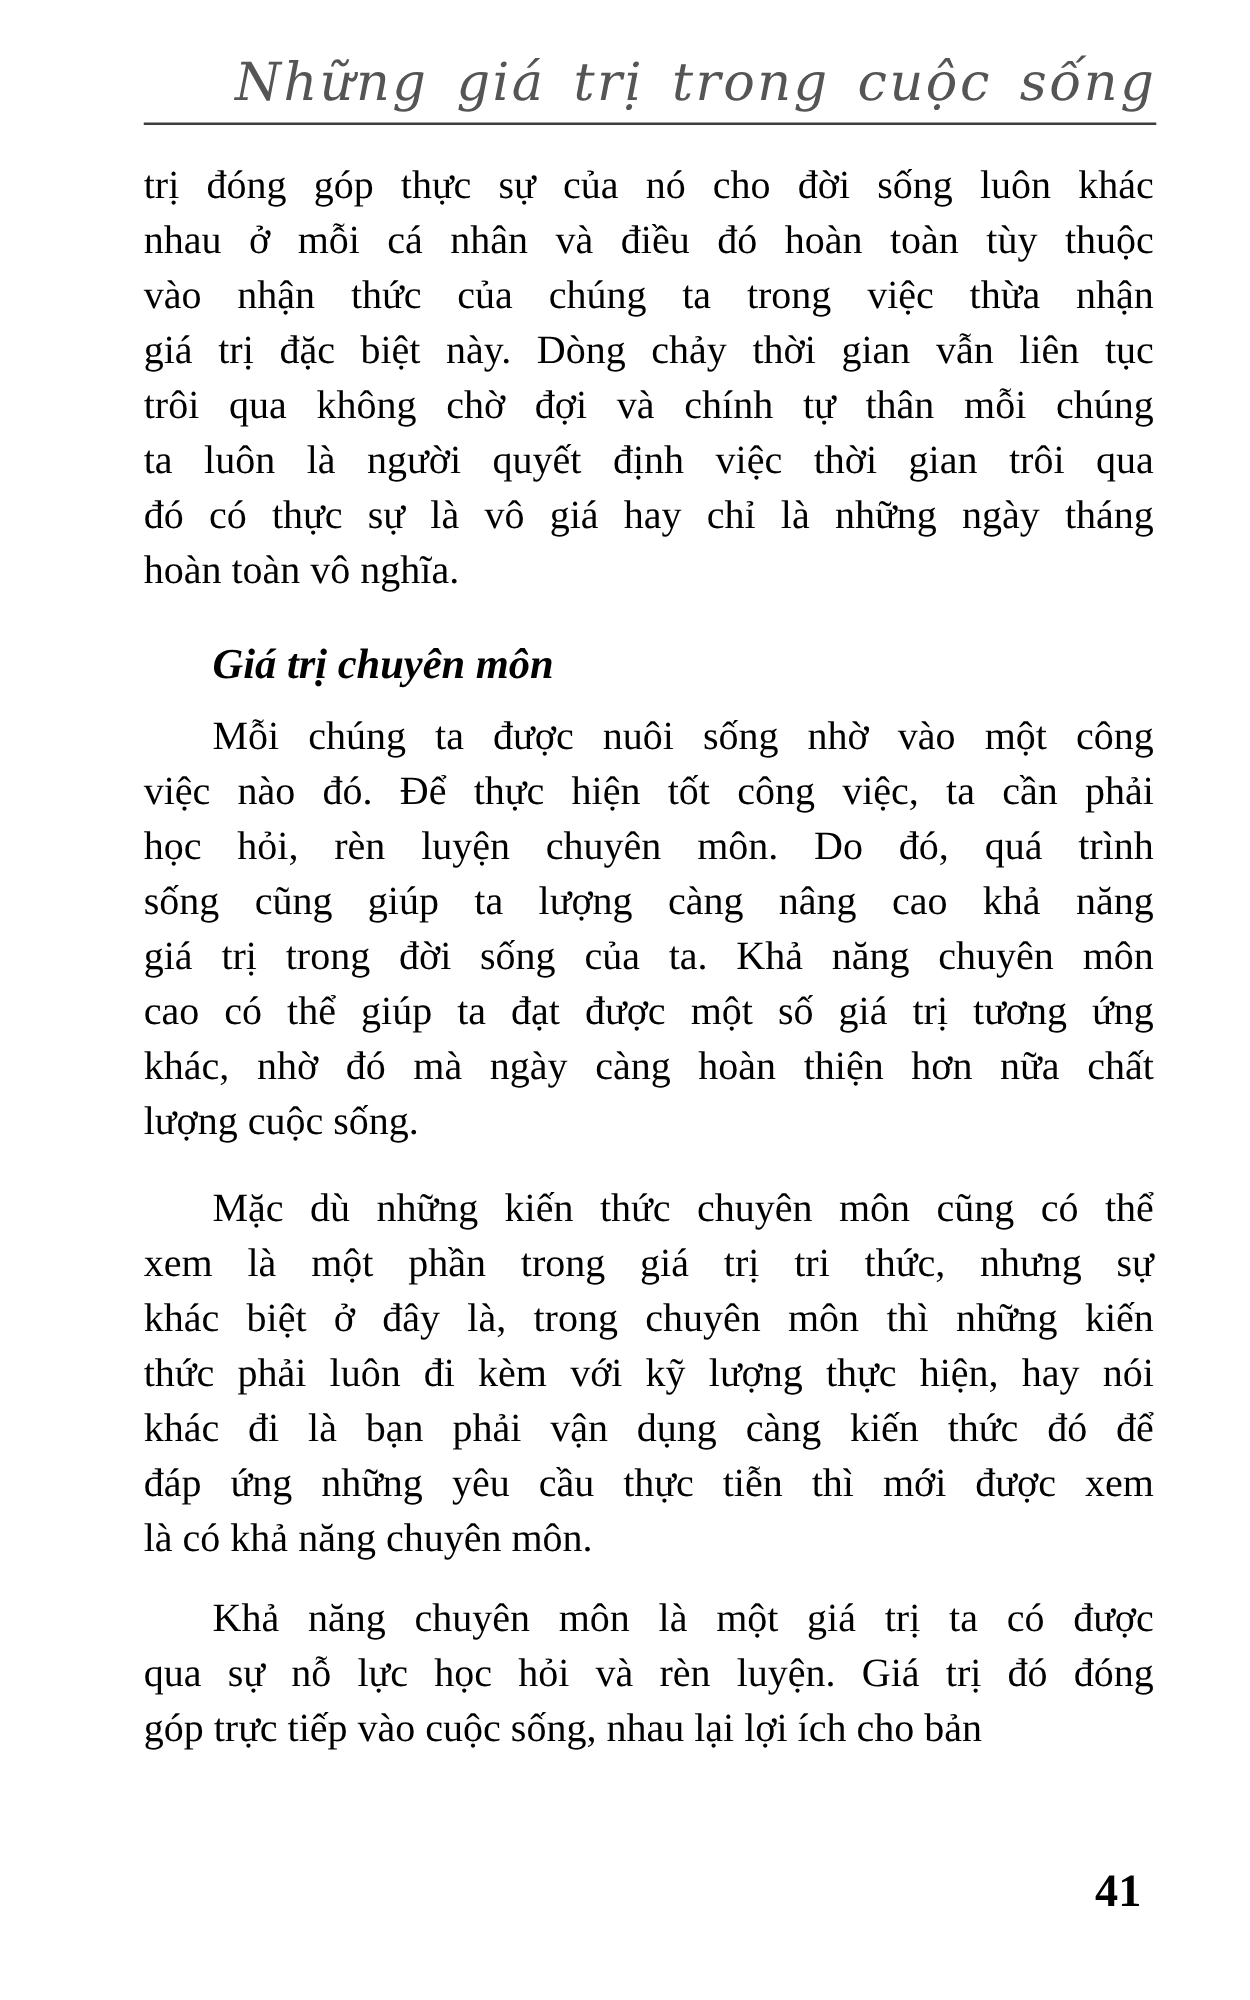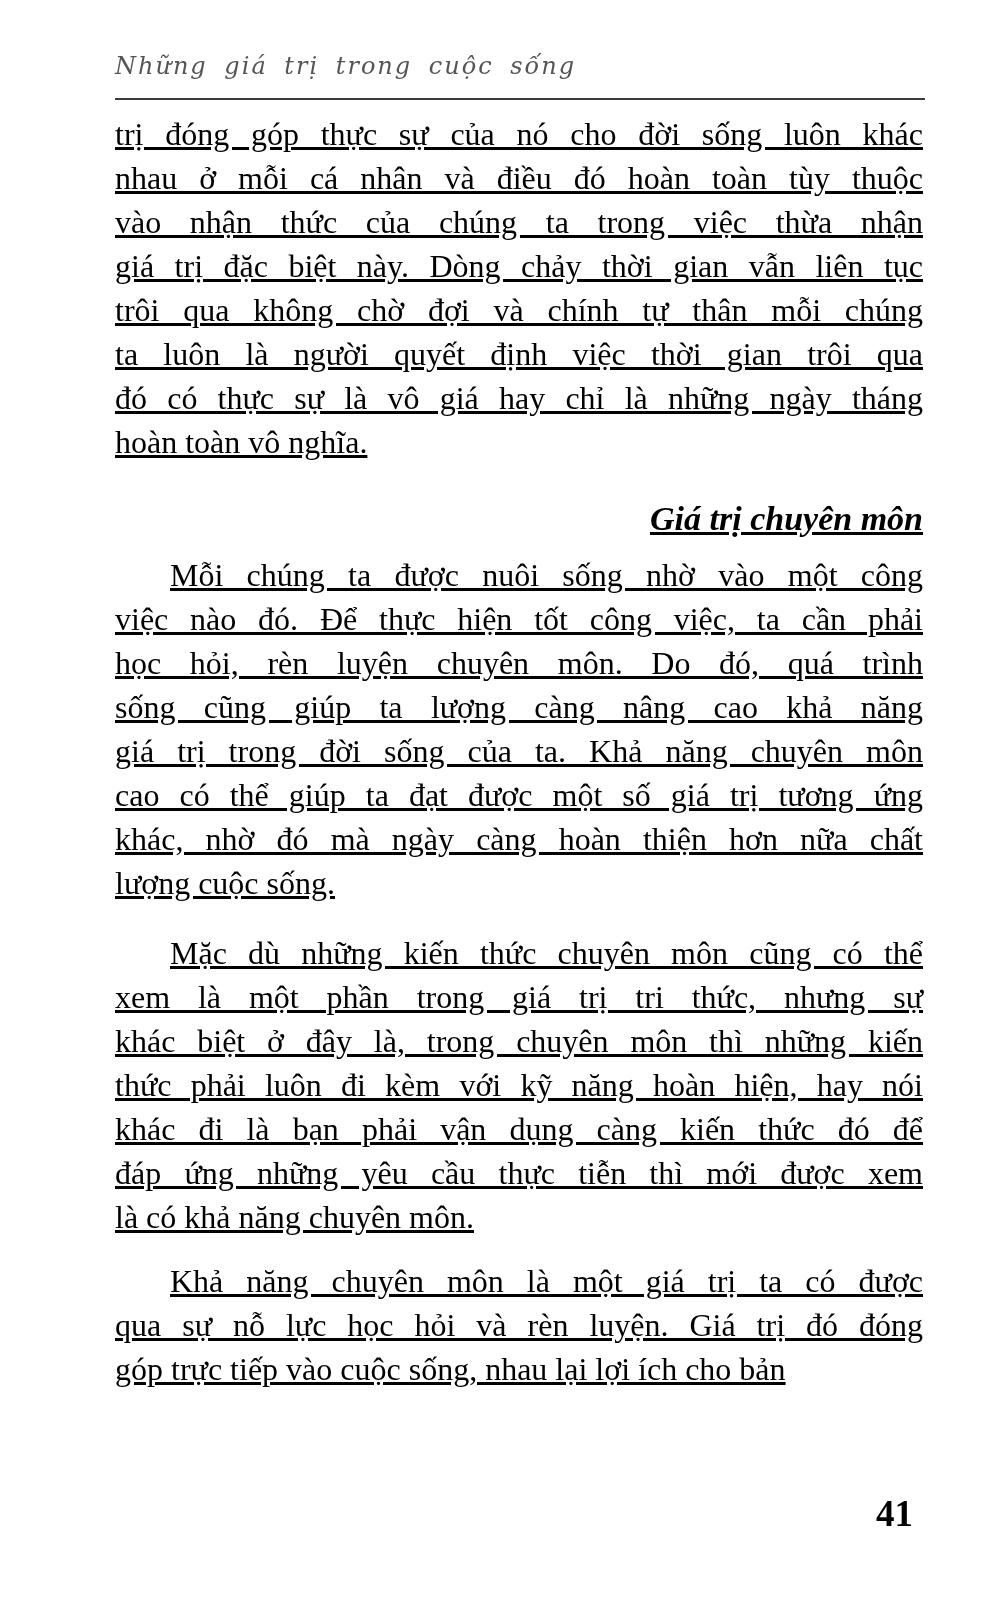--- a/index.html
+++ b/index.html
@@ -17,58 +17,56 @@
   
   .page-header {
     position: absolute;
     left: 115px;
     top: 42px;
     width: 810px;
     border-bottom: 2px solid #3c3c3c;
     padding-bottom: 8px;
   }
   .header-title {
-    text-align: left;
+    text-align: right;
     font-family: "DejaVu Serif", serif;
     font-style: italic;
-    font-size: 24px;
+    font-size: 42px;
     line-height: 48px;
     color: #555555;
     letter-spacing: 2px;
     word-spacing: 7px;
   }
   
   .page-body {
     position: absolute;
     left: 115px;
-    top: 112px;
+    top: 125px;
     width: 808px;
     font-size: 32px;
     line-height: 44px;
-    text-decoration: underline;
   }
   .text-line {
     text-align: justify;
     text-align-last: justify;
     white-space: normal;
   }
   .text-line.last {
     text-align: left;
     text-align-last: left;
   }
   .text-line.indent { text-indent: 55px; }
   .section-heading {
     font-weight: bold;
     font-style: italic;
     font-size: 34px;
     line-height: 44px;
     padding-left: 55px;
     margin-top: 33px;
     margin-bottom: 12px;
-    text-align: right;
   }
   .para { margin: 0; }
   .para.block-3 { margin-top: 26px; }
   .para.block-4 { margin-top: 20px; }
   
   .page-number {
     position: absolute;
     top: 1492px;
     right: 87px;
     font-weight: bold;
@@ -103,21 +101,21 @@
         <div class="text-line">sống cũng giúp ta lượng càng nâng cao khả năng</div>
         <div class="text-line">giá trị trong đời sống của ta. Khả năng chuyên môn</div>
         <div class="text-line">cao có thể giúp ta đạt được một số giá trị tương ứng</div>
         <div class="text-line">khác, nhờ đó mà ngày càng hoàn thiện hơn nữa chất</div>
         <div class="text-line last">lượng cuộc sống.</div>
       </div>
       <div class="para block-3">
         <div class="text-line indent">Mặc dù những kiến thức chuyên môn cũng có thể</div>
         <div class="text-line">xem là một phần trong giá trị tri thức, nhưng sự</div>
         <div class="text-line">khác biệt ở đây là, trong chuyên môn thì những kiến</div>
-        <div class="text-line">thức phải luôn đi kèm với kỹ năng hoàn hiện, hay nói</div>
+        <div class="text-line">thức phải luôn đi kèm với kỹ lượng thực hiện, hay nói</div>
         <div class="text-line">khác đi là bạn phải vận dụng càng kiến thức đó để</div>
         <div class="text-line">đáp ứng những yêu cầu thực tiễn thì mới được xem</div>
         <div class="text-line last">là có khả năng chuyên môn.</div>
       </div>
       <div class="para block-4">
         <div class="text-line indent">Khả năng chuyên môn là một giá trị ta có được</div>
         <div class="text-line">qua sự nỗ lực học hỏi và rèn luyện. Giá trị đó đóng</div>
         <div class="text-line last">góp trực tiếp vào cuộc sống, nhau lại lợi ích cho bản</div>
       </div>
     </div>

